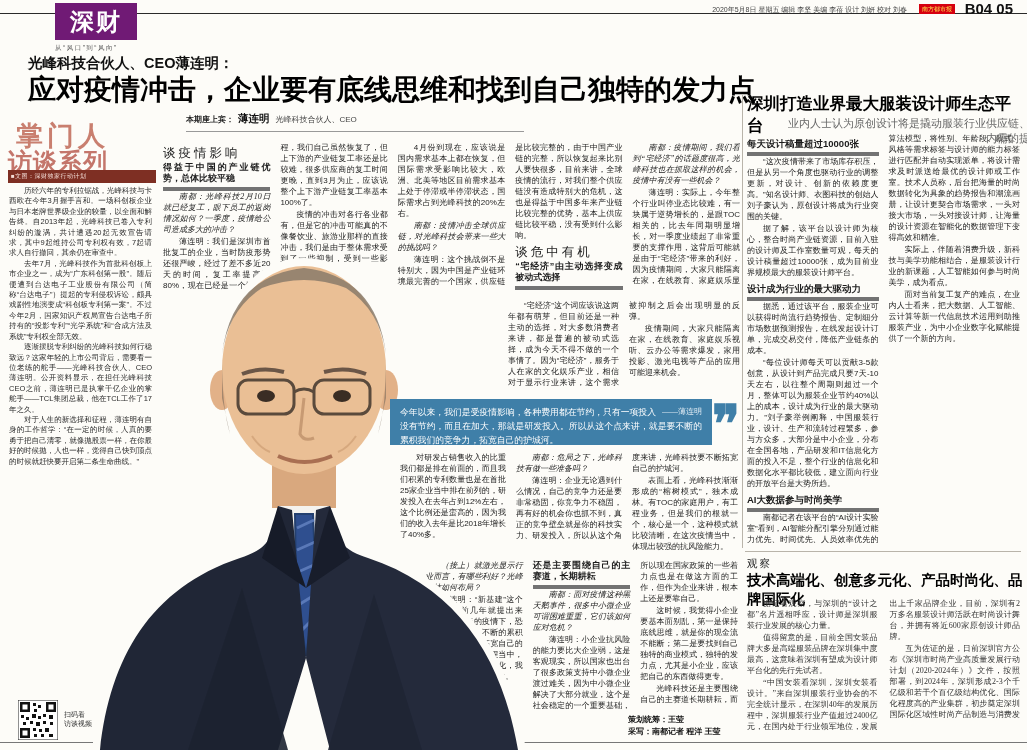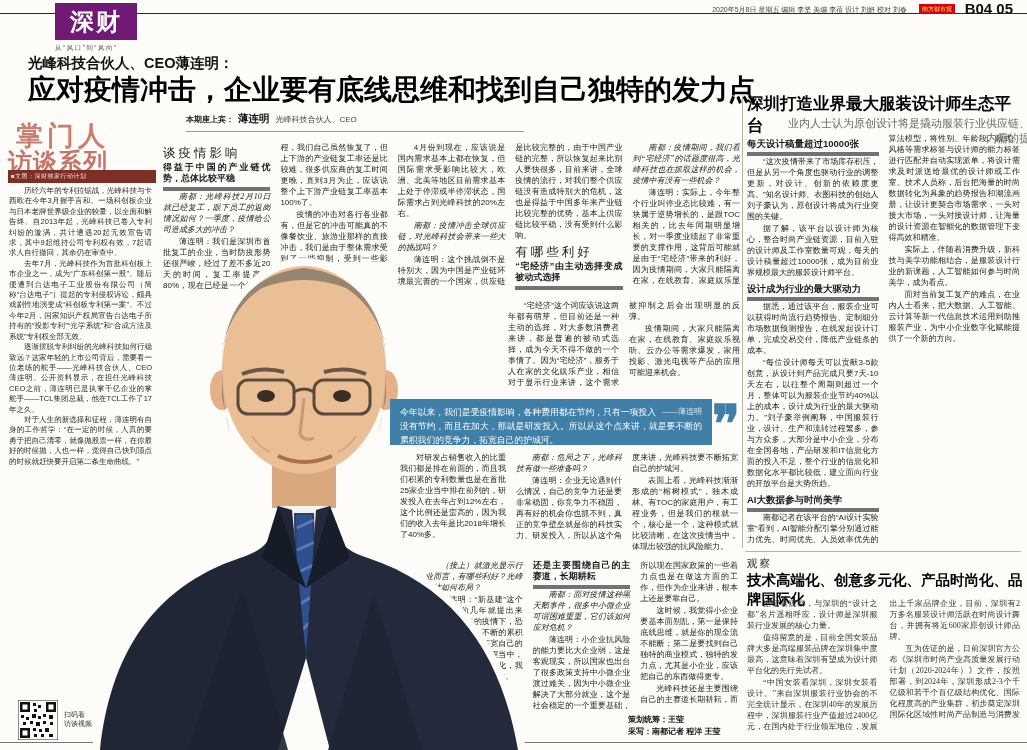--- a/index.html
+++ b/index.html
@@ -134,21 +134,21 @@
 
   <div id="band-a" class="band">
       <div class="it it-h">谈疫情影响</div>
       <div class="it it-s">得益于中国的产业链优势，总体比较平稳</div>
       <div class="it it-q">南都：光峰科技2月10日就已经复工，眼下员工的返岗情况如何？一季度，疫情给公司造成多大的冲击？</div>
       <div class="it it-a">薄连明：我们是深圳市首批复工的企业，当时防疫形势还很严峻，经过了差不多近20天的时间，复工率提高到80%，现在已经是一个恢复过程，我们自己虽然恢复了，但上下游的产业链复工率还是比较难，很多供应商的复工时间更晚，直到3月为止，应该说整个上下游产业链复工率基本100%了。</div>
       <div class="it it-a">疫情的冲击对各行各业都有，但是它的冲击可能真的不像餐饮业、旅游业那样的直接冲击，我们是由于整体需求受到了一些抑制，受到一些影响。</div>
       <div class="it it-a">4月份到现在，应该说是国内需求基本上都在恢复，但国际需求受影响比较大，欧洲、北美等地区目前需求基本上处于停滞或半停滞状态，国际需求占到光峰科技的20%左右。</div>
       <div class="it it-q">南都：疫情冲击全球供应链，对光峰科技会带来一些大的挑战吗？</div>
       <div class="it it-a">薄连明：这个挑战倒不是特别大，因为中国是产业链环境最完善的一个国家，供应链是比较完整的，由于中国产业链的完整，所以恢复起来比别人要快很多，目前来讲，全球疫情的流行，对我们整个供应链没有造成特别大的危机，这也是得益于中国多年来产业链比较完整的优势，基本上供应链比较平稳，没有受到什么影响。</div>
-      <div class="it it-h">有哪些利好</div>
+      <div class="it it-h">谈危中有机</div>
       <div class="it it-s">“宅经济”由主动选择变成被动式选择</div>
       <div class="it it-q">南都：疫情期间，我们看到“宅经济”的话题度很高，光峰科技也在抓取这样的机会，疫情中有没有一些机会？</div>
       <div class="it it-a">薄连明：实际上，今年整个行业叫停业态比较难，有一块属于逆势增长的，是跟TOC相关的，比去年同期明显增长，对一季度业绩起了非常重要的支撑作用，这背后可能就是由于“宅经济”带来的利好，因为疫情期间，大家只能隔离在家，在线教育、家庭娱乐显示产品的应用可能是一个机会。</div>
     </div>
   <div id="band-b" class="band">
       <div class="it it-a">“宅经济”这个词应该说这两年都有萌芽，但目前还是一种主动的选择，对大多数消费者来讲，都是普遍的被动式选择，成为今天不得不做的一个事情了。因为“宅经济”，服务于人在家的文化娱乐产业，相信对于显示行业来讲，这个需求被抑制之后会出现明显的反弹。</div>
       <div class="it it-a">疫情期间，大家只能隔离在家，在线教育、家庭娱乐视听、云办公等需求爆发，家用投影、激光电视等产品的应用可能迎来机会。</div>
     </div>
   <div id="band-mid" class="band">
       <div class="it it-a">对研发占销售收入的比重我们都是排在前面的，而且我们积累的专利数量也是在首批25家企业当中排在前列的，研发投入在去年占到12%左右，这个比例还是蛮高的，因为我们的收入去年是比2018年增长了40%多。</div>

